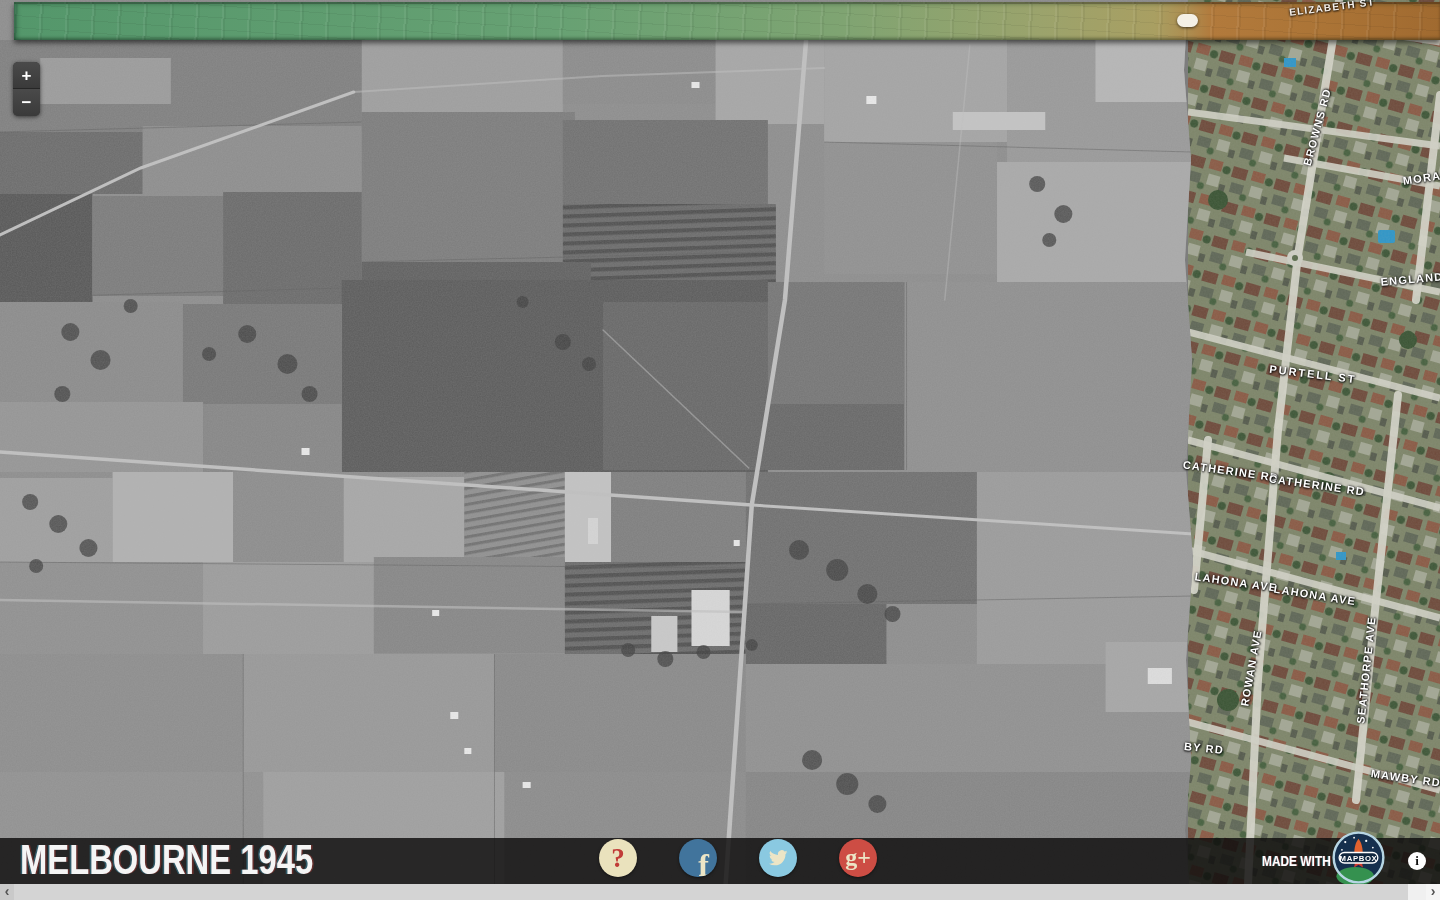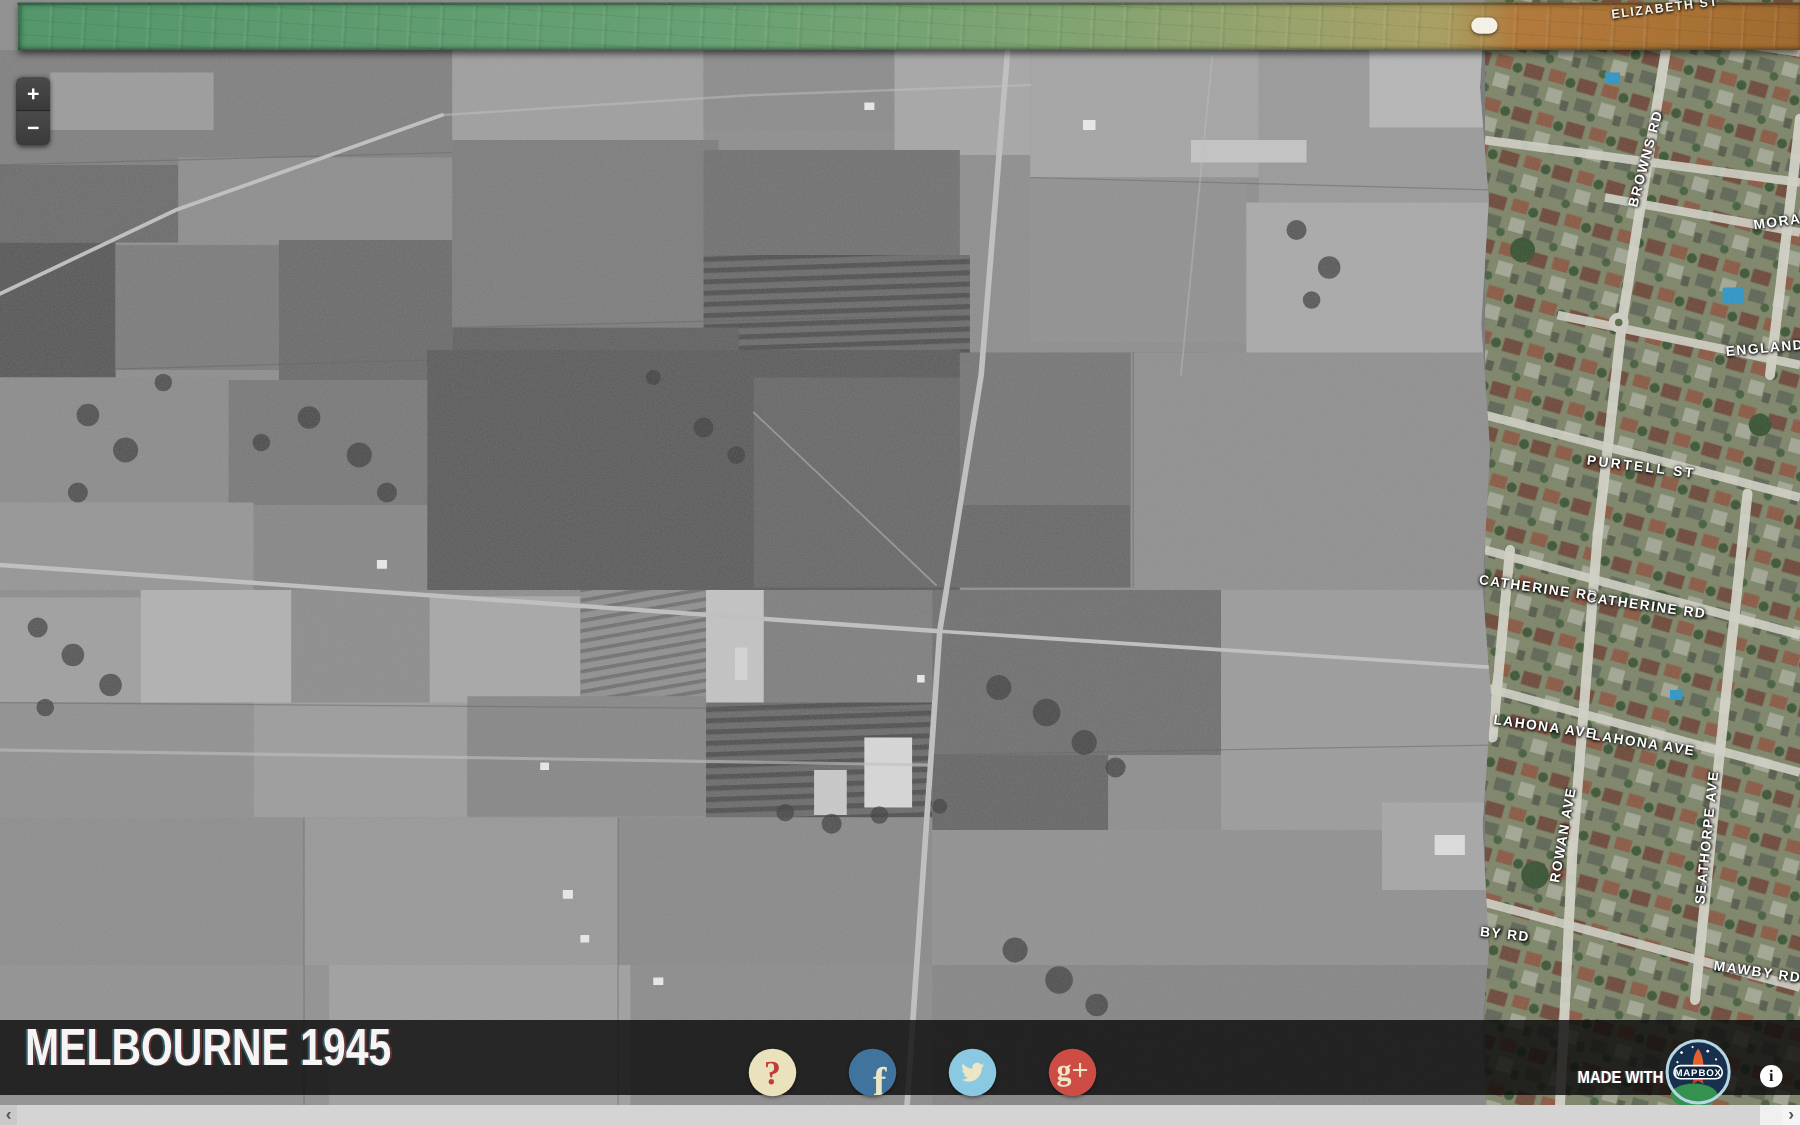--- a/index.html
+++ b/index.html
@@ -51,21 +51,21 @@
   .lbl-catherine1{ left:1231px; top:471px; transform:translate(-50%,-50%) rotate(8deg); }
   .lbl-catherine2{ left:1317px; top:485px; transform:translate(-50%,-50%) rotate(8deg); }
   .lbl-lahona1   { left:1236px; top:582px; transform:translate(-50%,-50%) rotate(8deg); }
   .lbl-lahona2   { left:1315px; top:595px; transform:translate(-50%,-50%) rotate(9deg); }
   .lbl-rowan     { left:1251px; top:668px; transform:translate(-50%,-50%) rotate(-80deg); }
   .lbl-seathorpe { left:1366px; top:670px; transform:translate(-50%,-50%) rotate(-84deg); }
   .lbl-byrd      { left:1204px; top:748px; transform:translate(-50%,-50%) rotate(6deg); }
   .lbl-mawby     { left:1406px; top:778px; transform:translate(-50%,-50%) rotate(8deg); }
 
   
-  .footer { position:absolute; left:0; top:816px; width:1440px; height:60px; z-index:7;
+  .footer { position:absolute; left:0; top:838px; width:1440px; height:60px; z-index:7;
     background:rgba(14,12,12,0.82); }
   .footer-title { position:absolute; left:20px; top:23px; color:#f5f5f5; font-size:42px; font-weight:bold;
     letter-spacing:0; transform:translateY(-52%) scaleX(0.78); transform-origin:left center; white-space:nowrap;
     text-shadow:2px 0 0 rgba(220,70,60,0.35), -2px 0 0 rgba(70,190,230,0.35); }
   .social-btn { position:absolute; top:839px; width:38px; height:38px; border-radius:50%; z-index:8;
     display:flex; align-items:center; justify-content:center; cursor:pointer;
     box-shadow:0 1px 3px rgba(0,0,0,0.5); overflow:hidden; }
   .btn-help    { left:599px; background:#eae2bd; }
   .btn-fb      { left:679px; background:#41749c; }
   .btn-tw      { left:759px; background:#8ac9e1; }

